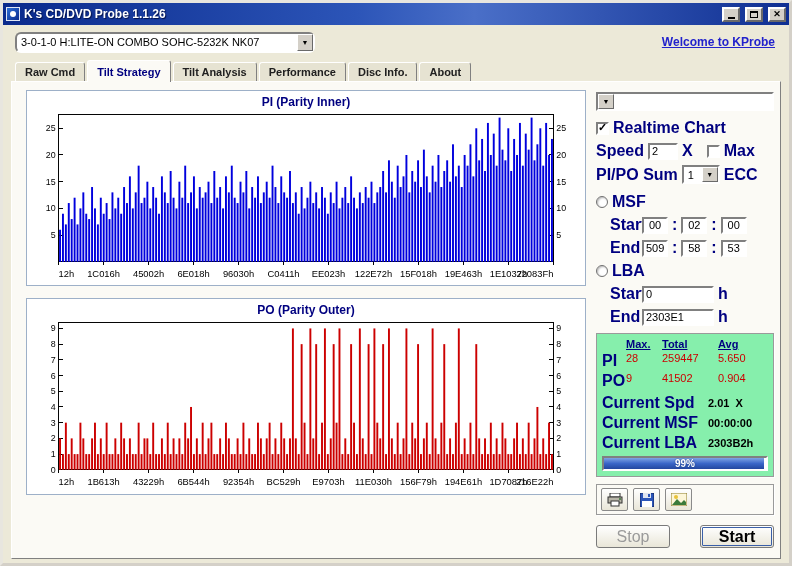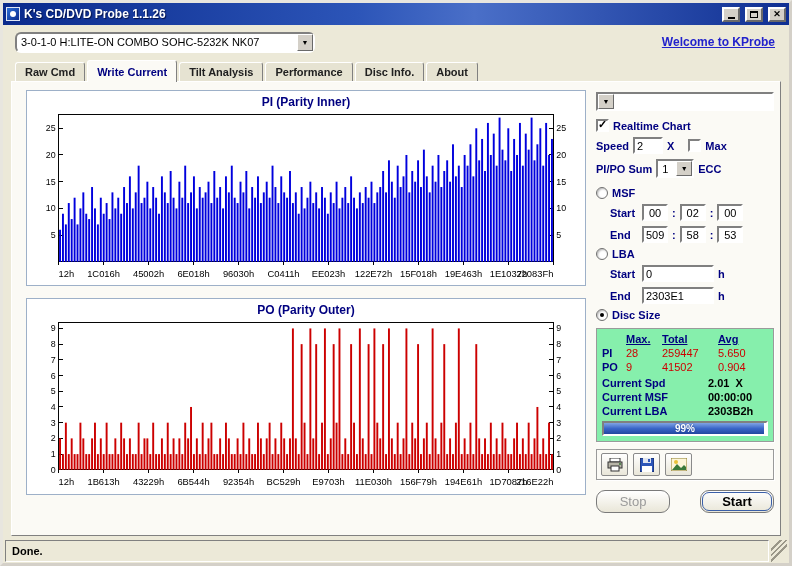--- a/index.html
+++ b/index.html
@@ -49,21 +49,21 @@
     flex:1;margin:0 8px 4px;background:#fbfaf5;
     border:1px solid #808080;border-top-color:#fff;border-left-color:#fff;
     display:flex;padding:8px 6px 8px 14px;gap:10px;min-height:0;
   }
   .charts-col{width:560px;flex:0 0 560px;display:flex;flex-direction:column;gap:12px;}
   .chartbox{border:1px solid #9db0c8;background:#fff;padding:2px 2px 0;}
   .chart-title{text-align:center;color:#000080;font-weight:bold;font-size:12px;padding:2px 0 1px;}
   .chart-svg-el{width:100%;height:auto;display:block;font-family:"Liberation Sans",sans-serif;}
   
   .side{flex:1;display:flex;flex-direction:column;font-size:11px;padding-top:2px;}
-  .lbl{color:#000080;font-weight:bold;font-size:11px;white-space:nowrap;}
+  .lbl{color:#000080;font-weight:bold;font-size:16px;white-space:nowrap;}
   .row{display:flex;align-items:center;gap:4px;margin-bottom:5px;}
   .row.indent{padding-left:14px;}
   .tb{height:17px;border:2px solid;border-color:#808080 #fff #fff #808080;background:#fff;font-family:"Liberation Sans",sans-serif;font-size:11px;padding:0 2px;color:#000;}
   .tb.c{text-align:center;}
   .cb{width:13px;height:13px;background:#fff;border:2px solid;border-color:#808080 #fff #fff #808080;flex:0 0 13px;position:relative;}
   .cb.checked::after{content:"✓";position:absolute;left:0px;top:-3px;font-size:11px;font-weight:bold;color:#000;}
   .radio{width:12px;height:12px;border-radius:50%;background:#fff;border:1px solid #707070;box-shadow:inset 1px 1px 2px #b8b8b8;flex:0 0 12px;position:relative;}
   .radio.sel::after{content:"";position:absolute;left:3px;top:3px;width:4px;height:4px;border-radius:50%;background:#000;}
   .mini-combo{height:19px;}
   
@@ -75,21 +75,21 @@
   .cur-row .lbl{flex:1;}
   .cur-val{font-weight:bold;color:#000;font-size:11px;width:60px;white-space:pre;}
   .progress-track{margin-top:4px;height:15px;border:2px solid;border-color:#808080 #fff #fff #808080;background:#fff;position:relative;}
   .progress-fill{height:100%;background:linear-gradient(180deg,#7fa4e4 0%,#3a66c8 50%,#22479f 100%);}
   .progress-label{position:absolute;left:0;top:0;width:100%;text-align:center;font-size:10px;font-weight:bold;color:#fff;line-height:11px;text-shadow:0 0 2px #1d3d86;}
   
   .iconbox{border:1px solid #9a9a9a;box-shadow:1px 1px 0 #fff;padding:3px 4px;display:flex;gap:5px;margin-bottom:8px;background:#fbfaf5;}
   .ico-btn{width:27px;height:23px;background:linear-gradient(#ffffff,#e9e6d8);border:1px solid #8a8a8a;border-radius:2px;display:flex;align-items:center;justify-content:center;padding:0;}
   
   .actions{display:flex;justify-content:space-between;margin-top:2px;}
-  .btn{width:74px;height:23px;background:linear-gradient(#ffffff,#e9e6d8);border:1px solid #7a7a7a;border-radius:9px;font-family:"Liberation Sans",sans-serif;font-size:13px;color:#000;}
+  .btn{width:74px;height:23px;background:linear-gradient(#ffffff,#e9e6d8);border:1px solid #7a7a7a;border-radius:3px;font-family:"Liberation Sans",sans-serif;font-size:16px;color:#000;}
   .btn.disabled{color:#9a9a9a;}
   .btn.default{outline:1px solid #3a5fa8;outline-offset:-3px;font-weight:bold;}
   
   .statusbar{flex:0 0 22px;margin:0 2px 1px;display:flex;align-items:stretch;gap:2px;}
   .status-panel{flex:1;border:1px solid;border-color:#808080 #fff #fff #808080;display:flex;align-items:center;padding:0 6px;font-size:11px;font-weight:bold;color:#000;}
   .grip{width:16px;background:
     linear-gradient(135deg,transparent 0 6px,#9a9789 6px 8px,transparent 8px 10px,#9a9789 10px 12px,transparent 12px 14px,#9a9789 14px 16px,transparent 16px);}
 </style>
 </head>
 <body>
@@ -113,21 +113,21 @@
   <div class="toolbar">
     <div class="combo drive-combo">
       <span class="sel">3-0-1-0 H:LITE-ON COMBO SOHC-5232K NK07</span>
       <span class="arrow">▼</span>
     </div>
     <a class="welcome" href="#">Welcome to KProbe</a>
   </div>
 
   <div class="tabstrip">
     <div class="tab"><span>Raw Cmd</span></div>
-    <div class="tab active"><span>Write Current</span></div>
+    <div class="tab active"><span>Tilt Strategy</span></div>
     <div class="tab"><span>Tilt Analysis</span></div>
     <div class="tab"><span>Performance</span></div>
     <div class="tab"><span>Disc Info.</span></div>
     <div class="tab"><span>About</span></div>
   </div>
 
   <div class="page">
 
     <div class="charts-col">
       <div class="chartbox">
@@ -653,24 +653,20 @@
         <span class="lbl" style="width:28px;">Start</span>
         <input class="tb" style="width: 72px;" value="0">
         <span class="lbl">h</span>
       </div>
       <div class="row indent">
         <span class="lbl" style="width:28px;">End</span>
         <input class="tb" style="width: 72px;" value="2303E1">
         <span class="lbl">h</span>
       </div>
 
-      <div class="row">
-        <span class="radio sel"></span>
-        <span class="lbl">Disc Size</span>
-      </div>
 
       <div class="statsbox">
         <div class="stats-grid">
           <span></span>
           <span class="hdr">Max.</span>
           <span class="hdr">Total</span>
           <span class="hdr">Avg</span>
 
           <span class="lbl">PI</span>
           <span class="red">28</span>
@@ -729,18 +725,14 @@
       </div>
 
       <div class="actions">
         <button class="btn disabled">Stop</button>
         <button class="btn default">Start</button>
       </div>
 
     </div>
   </div>
 
-  <div class="statusbar">
-    <div class="status-panel">Done.</div>
-    <div class="grip"></div>
-  </div>
 
 </div>
 
 </body></html>

